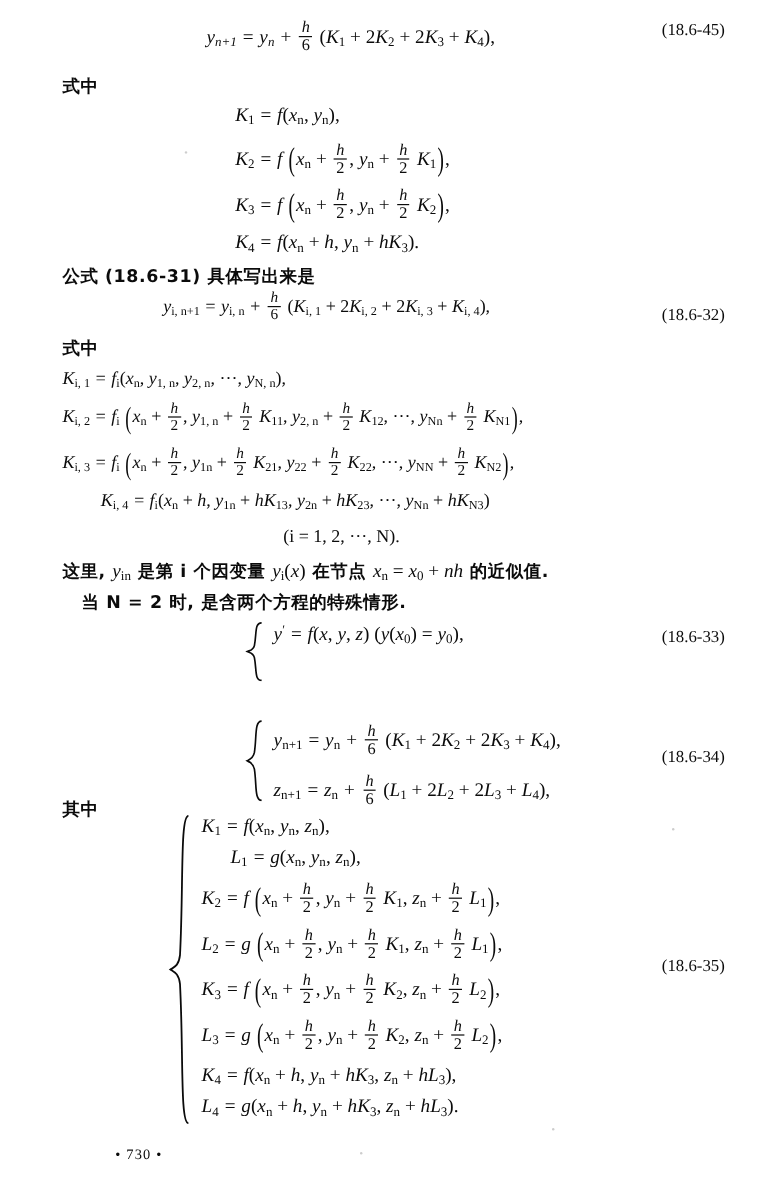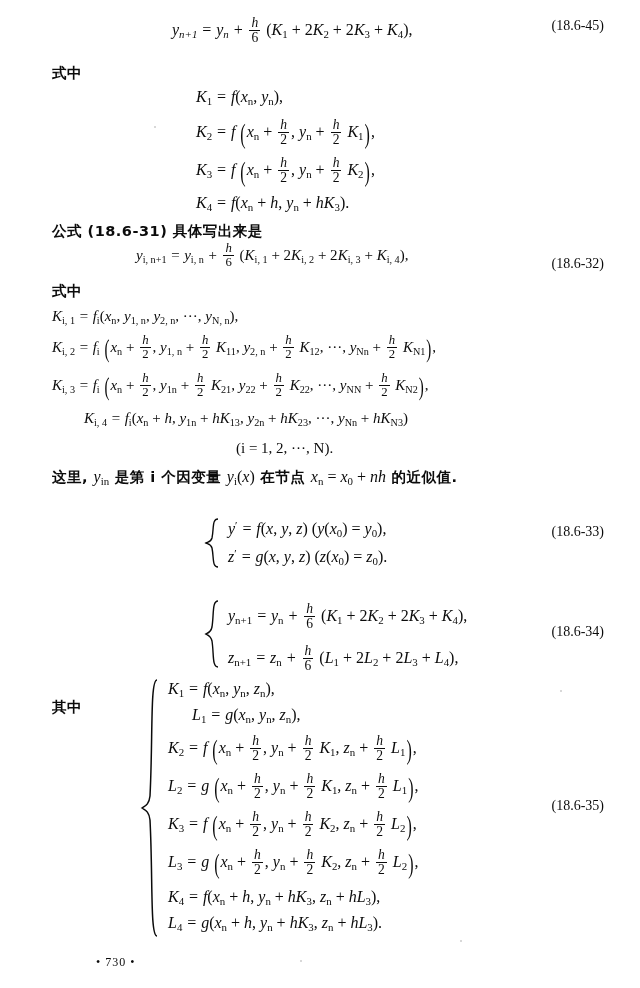--- a/index.html
+++ b/index.html
@@ -202,53 +202,51 @@
   <div class="row eq" style="left:52px; top:410px; font-size:15px;margin-left:32px;">
     K<span class="sub rm">i, 4</span> <span>= f</span><span class="sub rm">i</span><span class="rm">(</span>x<span class="sub rm">n</span><span class="rm"> + </span>h<span class="rm">, </span>y<span class="sub rm">1n</span><span class="rm"> + </span>hK<span class="sub rm">13</span><span class="rm">, </span>y<span class="sub rm">2n</span><span class="rm"> + </span>hK<span class="sub rm">23</span><span class="rm">, ···, </span>y<span class="sub rm">Nn</span><span class="rm"> + </span>hK<span class="sub rm">N3</span><span class="rm">)</span>
   </div>
 
   <div class="row eq rm" style="left:236px; top:440px; font-size:15px; font-style:normal;">(i = 1, 2, ···, N).</div>
 
   <div class="row" style="left:52px; top:468px;">
     <span class="cn">这里, </span><span class="eq">y<span class="sub rm">in</span></span><span class="cn"> 是第 i 个因变量 </span><span class="eq">y<span class="sub rm">i</span><span class="rm">(</span>x<span class="rm">)</span></span><span class="cn"> 在节点 </span><span class="eq">x<span class="sub rm">n</span> <span class="rm">=</span> x<span class="sub rm">0</span> <span class="rm">+</span> nh</span><span class="cn"> 的近似值.</span>
   </div>
 
+  <div class="row cn" style="left:68px; top:496px;">当 N = 2 时, 是含两个方程的特殊情形.</div>
 
   <div class="brace" style="left:204px; top:518px; width:18px; height:50px;">
     <svg width="18" height="50" viewBox="0 0 18 50">
       <path d="M14 1 C8 1, 10 10, 8 20 C7 24, 4 24, 2 25 C4 26, 7 26, 8 30 C10 40, 8 49, 14 49" fill="none" stroke="#111" stroke-width="1.4"></path>
     </svg>
   </div>
   <div class="row eq" style="left:228px; top:520px;">
     y<span class="up rm">′</span> <span>= f</span><span class="rm">(</span>x<span class="rm">, </span>y<span class="rm">, </span>z<span class="rm">)  (</span>y<span class="rm">(</span>x<span class="sub rm">0</span><span class="rm">) = </span>y<span class="sub rm">0</span><span class="rm">),</span>
   </div>
-  <div class="row eq" style="left:228px; top:548px;">
-    z<span class="up rm">′</span> <span>= g</span><span class="rm">(</span>x<span class="rm">, </span>y<span class="rm">, </span>z<span class="rm">)  (</span>z<span class="rm">(</span>x<span class="sub rm">0</span><span class="rm">) = </span>z<span class="sub rm">0</span><span class="rm">).</span>
-  </div>
   <div class="tag" style="top:524px;">(18.6-33)</div>
 
 
   <div class="brace" style="left:204px; top:600px; width:18px; height:68px;">
     <svg width="18" height="68" viewBox="0 0 18 68">
       <path d="M14 1 C8 1, 10 14, 8 27 C7 32, 4 33, 2 34 C4 35, 7 36, 8 41 C10 54, 8 67, 14 67" fill="none" stroke="#111" stroke-width="1.4"></path>
     </svg>
   </div>
   <div class="row eq" style="left:228px; top:602px;">
     y<span class="sub rm">n+1</span> <span>= y</span><span class="sub rm">n</span> <span>+ </span>
     <span class="frac"><span class="num">h</span><span class="den rm">6</span></span>
     <span class="rm">(</span>K<span class="sub rm">1</span><span class="rm"> + 2</span>K<span class="sub rm">2</span><span class="rm"> + 2</span>K<span class="sub rm">3</span><span class="rm"> + </span>K<span class="sub rm">4</span><span class="rm">),</span>
   </div>
   <div class="row eq" style="left:228px; top:644px;">
     z<span class="sub rm">n+1</span> <span>= z</span><span class="sub rm">n</span> <span>+ </span>
     <span class="frac"><span class="num">h</span><span class="den rm">6</span></span>
     <span class="rm">(</span>L<span class="sub rm">1</span><span class="rm"> + 2</span>L<span class="sub rm">2</span><span class="rm"> + 2</span>L<span class="sub rm">3</span><span class="rm"> + </span>L<span class="sub rm">4</span><span class="rm">),</span>
   </div>
   <div class="tag" style="top:624px;">(18.6-34)</div>
 
-  <div class="row cn" style="left:52px; top:668px;margin-top:32px;">其中</div>
+  <div class="row cn" style="left:52px; top:668px;">其中</div>
 
   <div class="brace" style="left:140px; top:678px; width:22px; height:260px;">
     <svg width="22" height="260" viewBox="0 0 22 260">
       <path d="M17 2 C10 2, 13 60, 10 118 C9 127, 5 128, 2 130 C5 132, 9 133, 10 142 C13 200, 10 258, 17 258" fill="none" stroke="#111" stroke-width="1.5"></path>
     </svg>
   </div>
 
   <div class="row eq" style="left:168px; top:680px;">
     K<span class="sub rm">1</span> <span>= f</span><span class="rm">(</span>x<span class="sub rm">n</span><span class="rm">, </span>y<span class="sub rm">n</span><span class="rm">, </span>z<span class="sub rm">n</span><span class="rm">),</span>
   </div>

